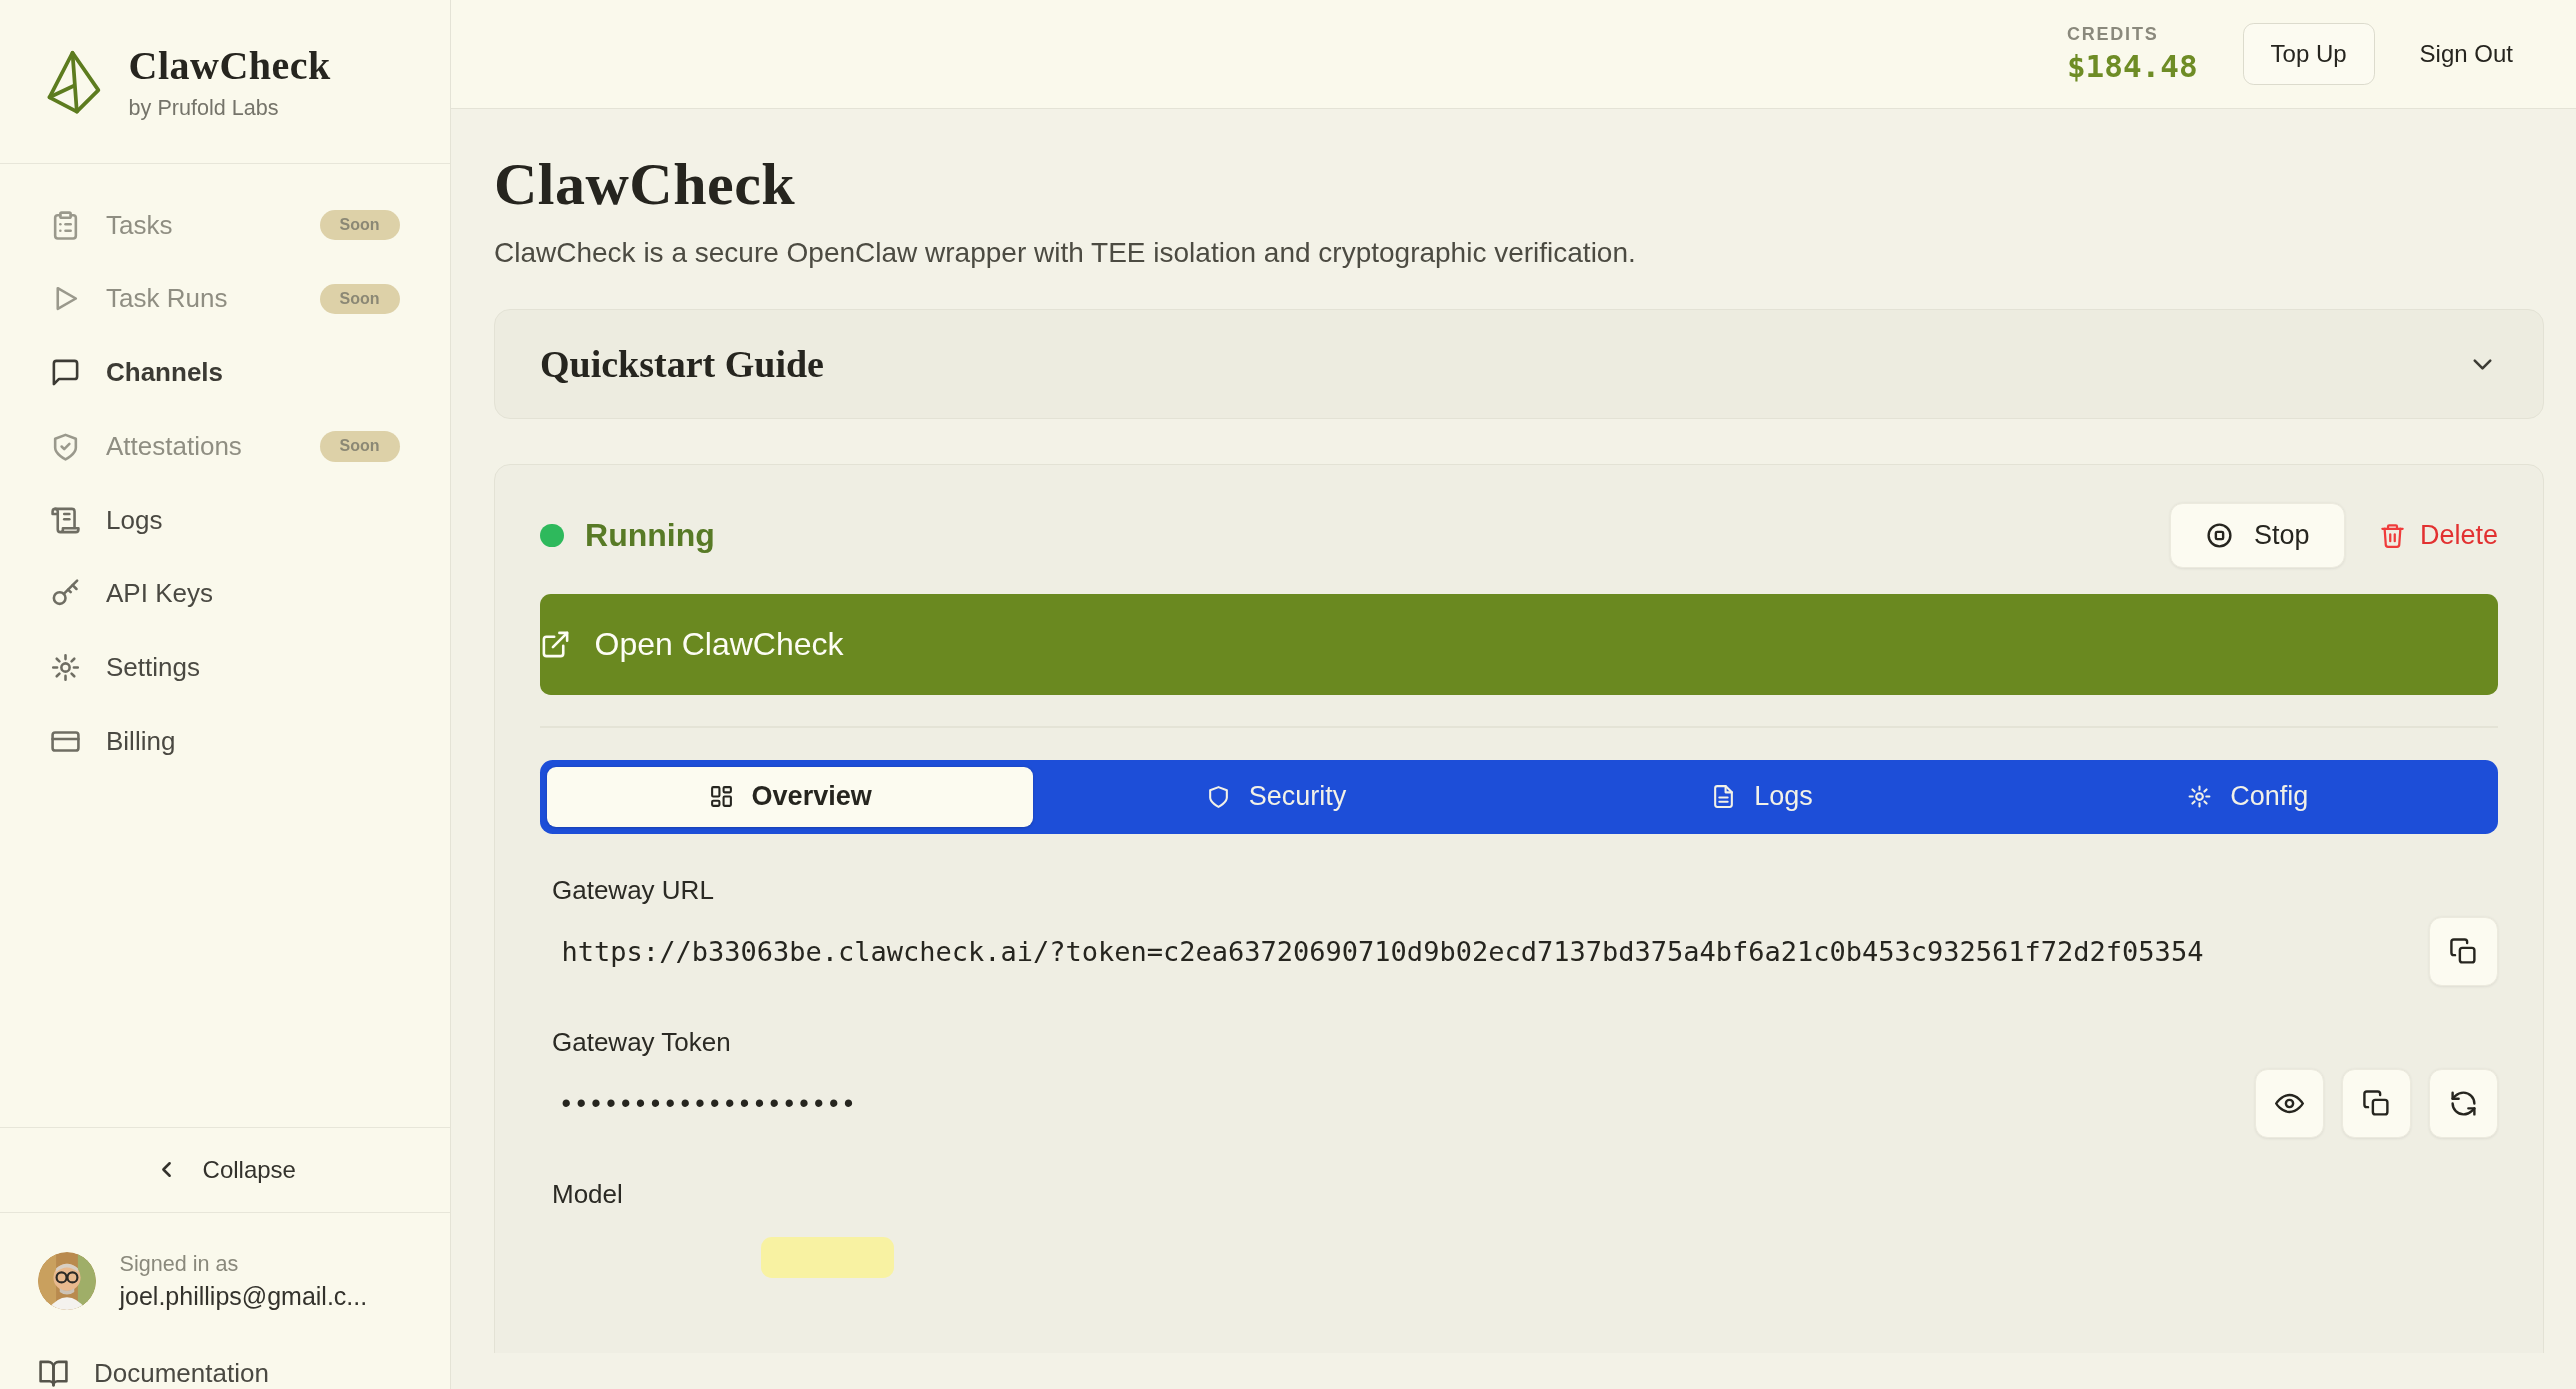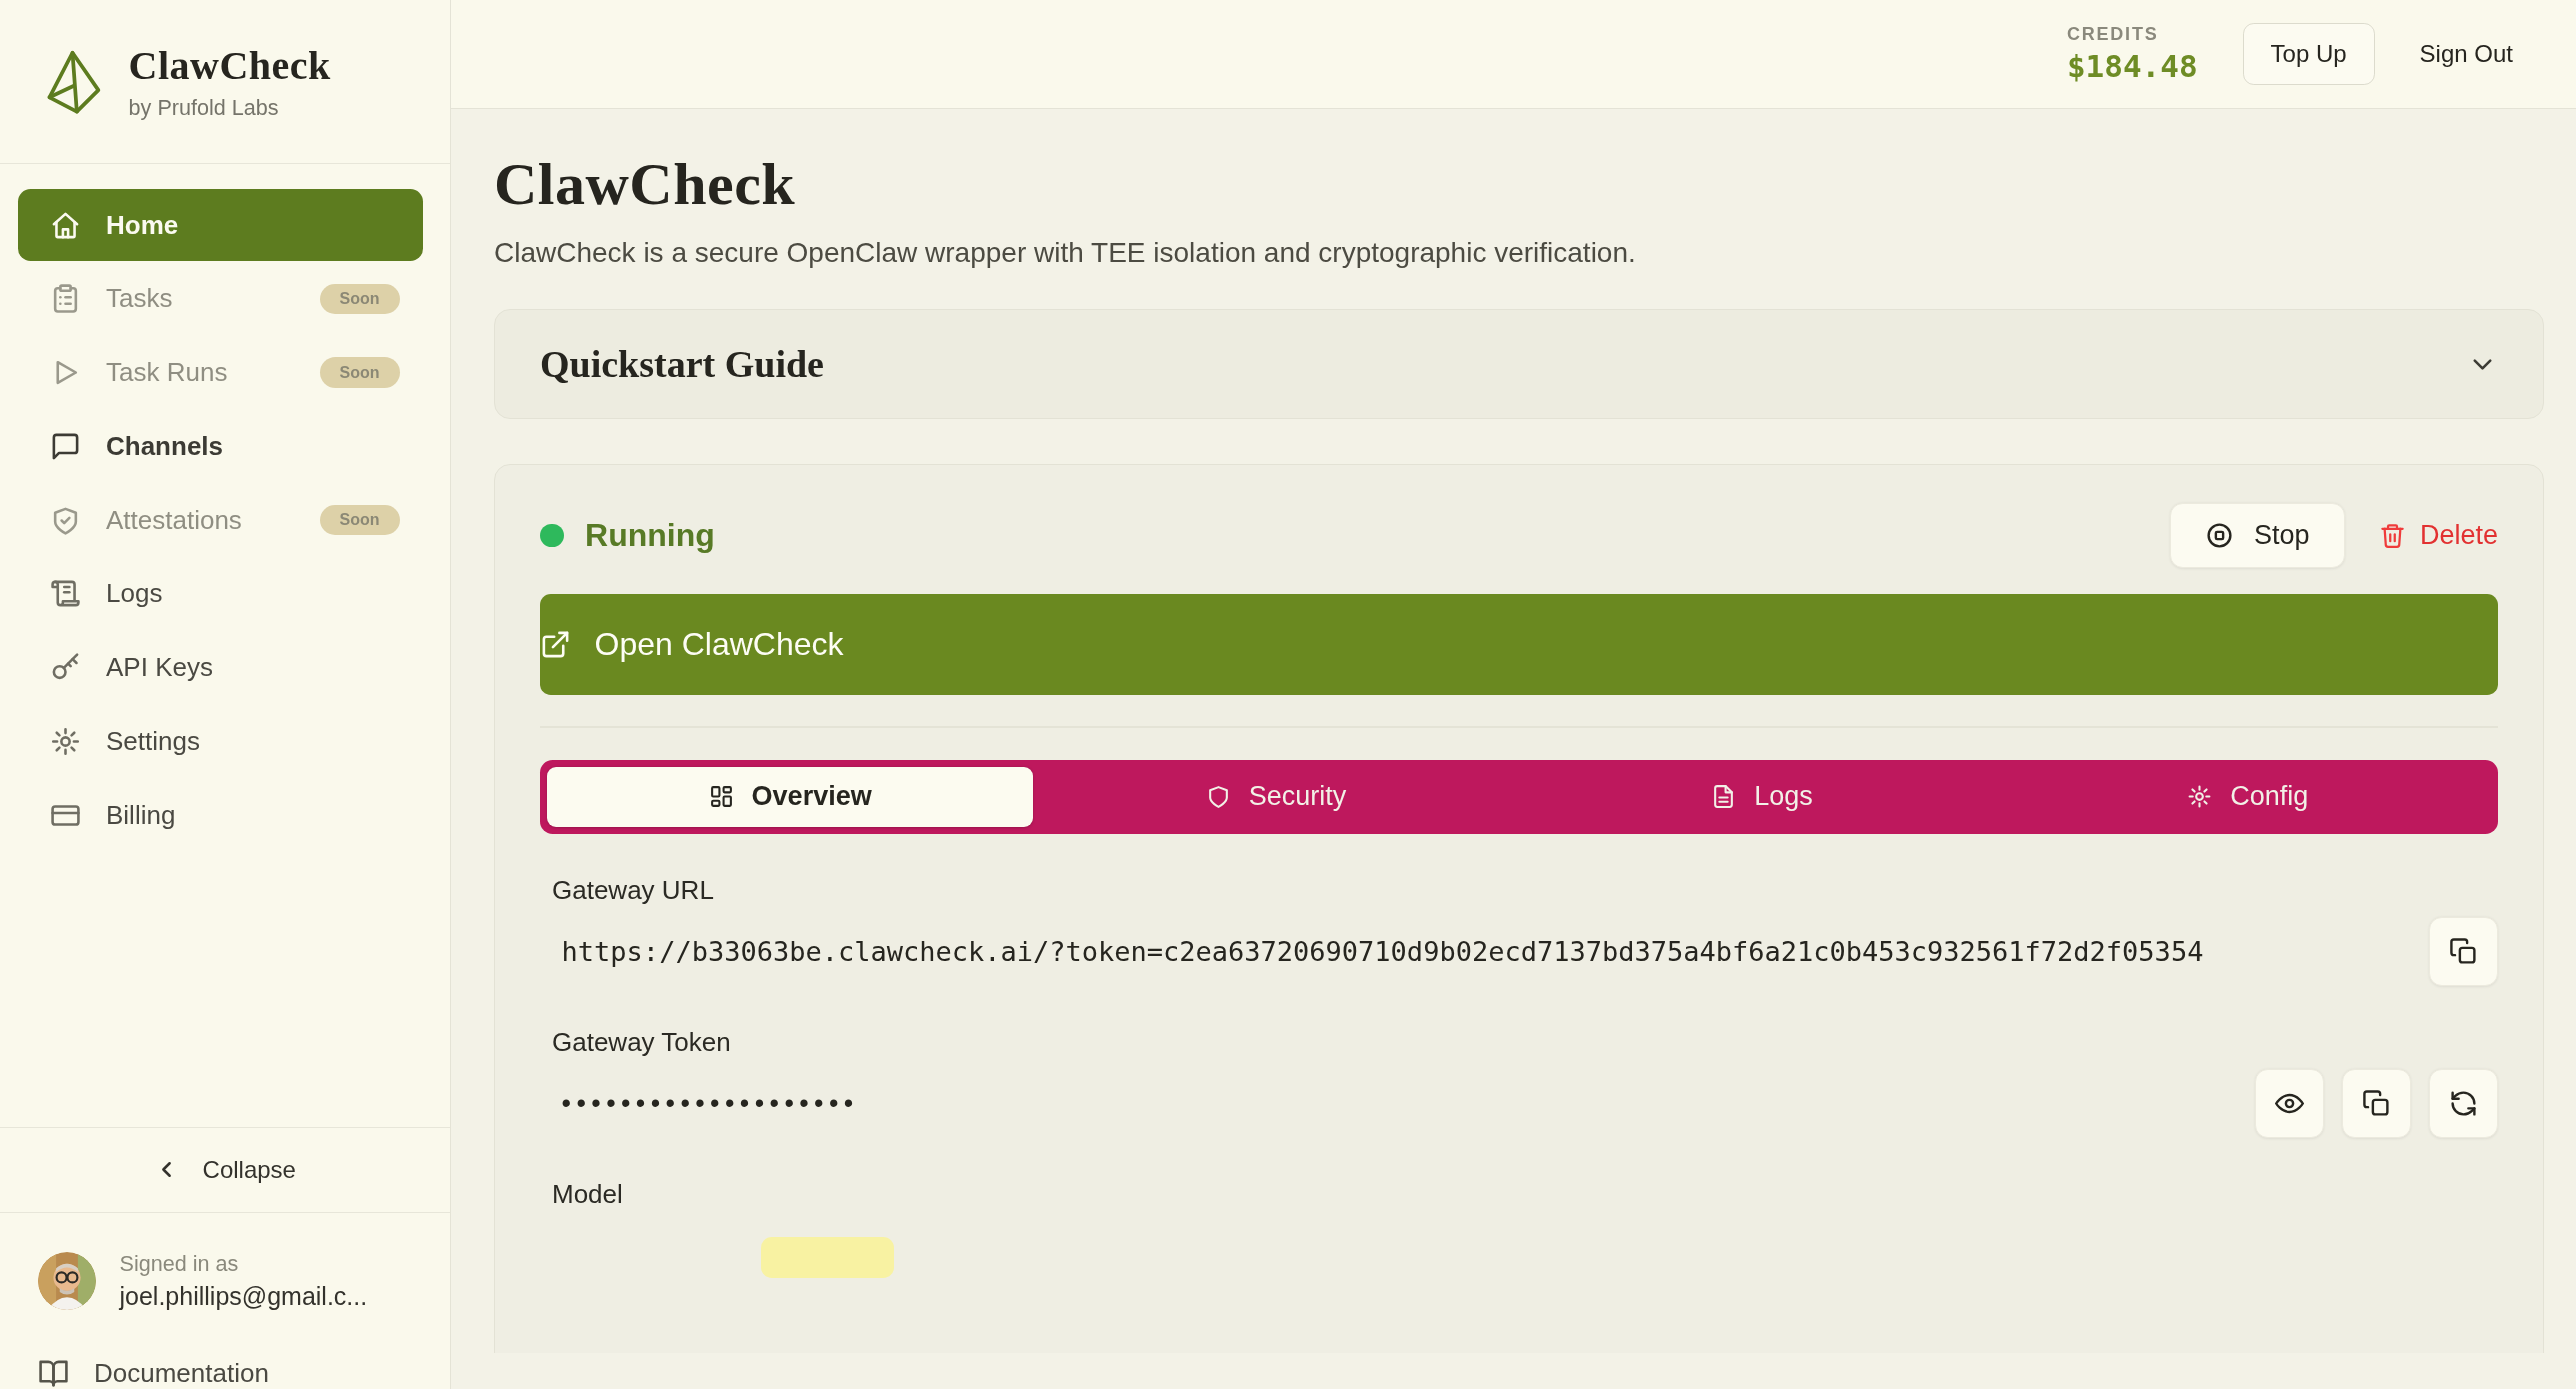--- a/index.html
+++ b/index.html
@@ -106,21 +106,21 @@
   .delete-btn .ni-icon { color:#ef3b3b; }
 
   .open-btn {
     margin-top:26px; height:101px; width:100%; background:#6a8920; border:none; border-radius:10.8px;
     display:flex; align-items:center; justify-content:flex-start; gap:23.5px;
     color:#fdfdf4; font-size:32px; cursor:pointer; font-family:"Liberation Sans", sans-serif;
   }
   .card-divider { height:1.8px; background:#e4e3d6; margin-top:31px; }
 
   .tabs-bar {
-    margin-top:32px; height:74px; background:#be185d; border-radius:12.6px;
+    margin-top:32px; height:74px; background:#1d4ed8; border-radius:12.6px;
     padding:7.2px; display:flex;
   }
   .tab {
     flex:1 1 0; display:flex; align-items:center; justify-content:center; gap:18px;
     color:#f2f1e7; font-size:27px; border-radius:9px; cursor:pointer;
   }
   .tab.active { background:#fcfbf0; color:#26251f; font-weight:600; box-shadow:0 0.9px 2.7px rgba(0,0,0,.2); }
 
   .field-label { margin-top:41px; font-size:26px; color:#2b2a24;margin-left:12px; }
   .field-row { margin-top:10.8px; display:flex; align-items:center; justify-content:space-between; }
@@ -150,30 +150,20 @@
         <path d="M8 35 L25 27"></path>
       </svg>
     </span>
     <div>
       <div class="logo-title">ClawCheck</div>
       <div class="logo-sub">by Prufold Labs</div>
     </div>
   </div>
 
   <nav class="nav">
-    <div class="nav-item active">
-      <span class="ni-icon">
-        <svg width="31" height="31" viewBox="0 0 24 24" fill="none" stroke="currentColor" stroke-width="2" stroke-linecap="round" stroke-linejoin="round">
-            <path d="M3 11l9-8 9 8"></path>
-            <path d="M5 9.5V20a1 1 0 0 0 1 1h12a1 1 0 0 0 1-1V9.5"></path>
-            <path d="M10 21v-6h4v6"></path>
-          </svg>
-      </span>
-      <span class="nav-label">Home</span>
-    </div>
 
     <div class="nav-item disabled">
       <span class="ni-icon">
         <svg width="31" height="31" viewBox="0 0 24 24" fill="none" stroke="currentColor" stroke-width="2" stroke-linecap="round" stroke-linejoin="round">
             <rect x="8" y="2" width="8" height="4" rx="1"></rect>
             <path d="M16 4h2a2 2 0 0 1 2 2v14a2 2 0 0 1-2 2H6a2 2 0 0 1-2-2V6a2 2 0 0 1 2-2h2"></path>
             <path d="M12 11h4"></path>
             <path d="M12 16h4"></path>
             <path d="M8 11h.01"></path>
             <path d="M8 16h.01"></path>

